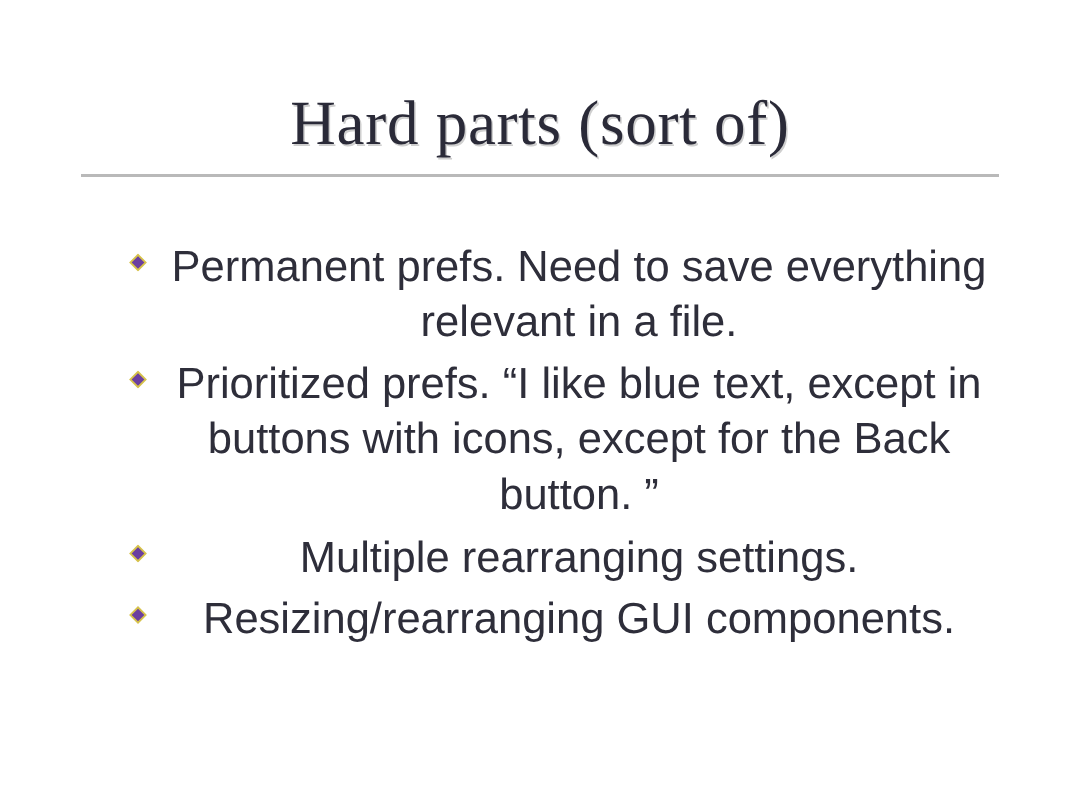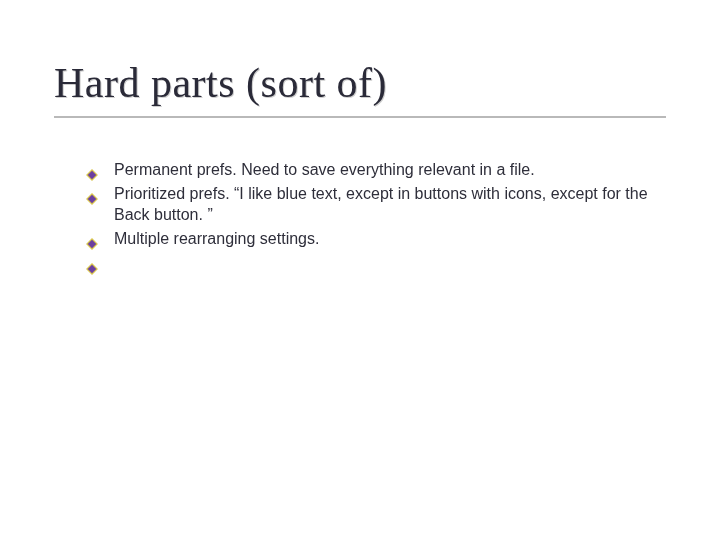--- a/index.html
+++ b/index.html
@@ -10,20 +10,21 @@
     background: #ffffff;
     font-family: Verdana, Geneva, sans-serif;
     color: #2e2e3a;
     overflow: hidden;
   }
   .slide {
     position: relative;
     width: 720px;
     height: 540px;
     box-sizing: border-box;
+    text-align: center;
   }
   .title-wrap {
     position: absolute;
     left: 54px;
     top: 60px;
     width: 612px;
   }
   .title {
     font-family: "Comic Sans MS", "Comic Sans", cursive;
     font-size: 42px;
@@ -39,21 +40,21 @@
     width: 100%;
   }
   .body {
     position: absolute;
     left: 108px;
     top: 160px;
     width: 550px;
   }
   .item {
     position: relative;
-    font-size: 16px;
+    font-size: 29px;
     line-height: 1.28;
     padding-left: 6px;
     margin-bottom: 4px;
     color: #2e2e3a;
     font-family: Verdana, Geneva, sans-serif;
   }
   .bullet {
     position: absolute;
     left: -22px;
     top: 9px;
@@ -100,16 +101,17 @@
       </span>
       <span> Multiple rearranging settings.</span>
     </div>
 
     <div class="item">
       <span class="bullet">
         <svg width="12" height="12" viewBox="0 0 12 12">
           <rect x="2.4" y="2.4" width="7.2" height="7.2" transform="rotate(45 6 6)" fill="#6b3fa0" stroke="#d6c24a" stroke-width="1.2"></rect>
         </svg>
       </span>
+      <span> Resizing/rearranging GUI components.</span>
     </div>
 
   </div>
 </div>
 
 </body></html>

